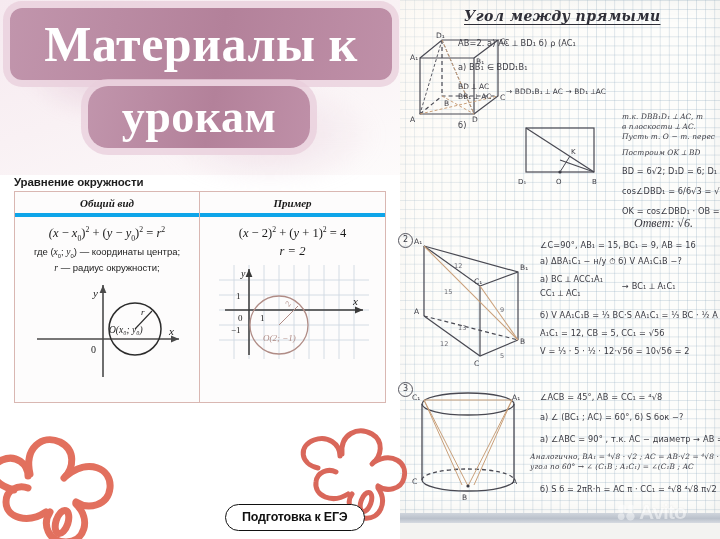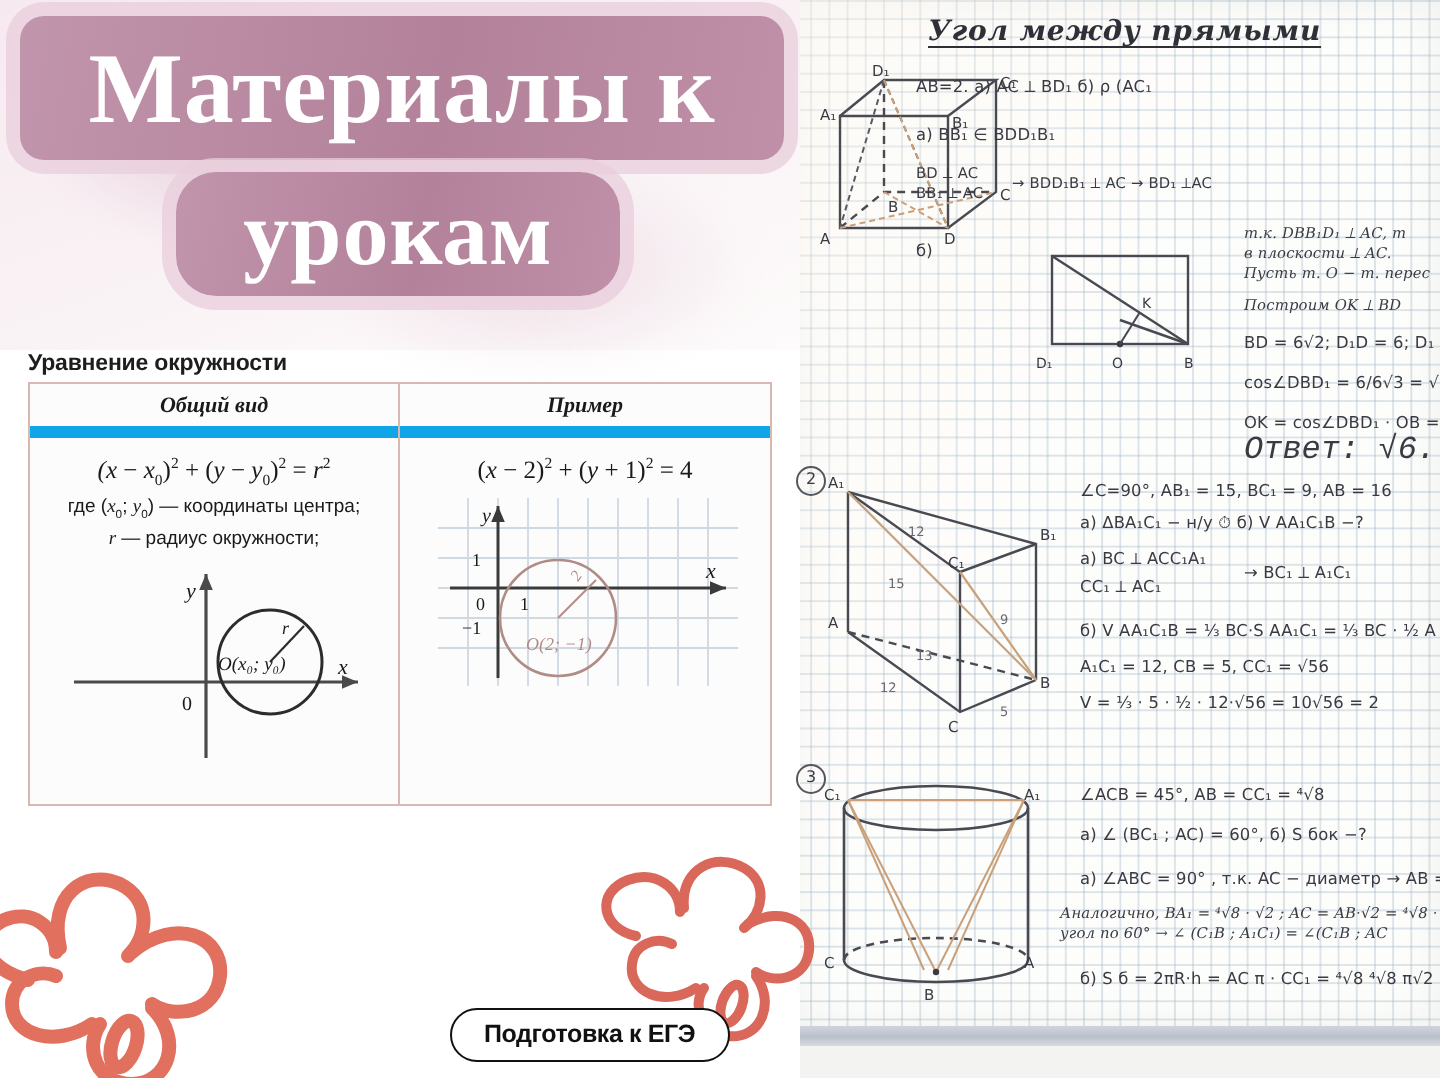--- a/index.html
+++ b/index.html
@@ -87,21 +87,21 @@
     letter-spacing:-.1px;
   }
   .tbl{
     position:absolute;left:14px;top:191px;width:372px;height:212px;
     border:1px solid #d9b7b2;background:#fdfcfc;
     display:flex;box-sizing:border-box;
   }
   .tcol{flex:1 1 50%;box-sizing:border-box;position:relative;}
   .tcol.left{border-right:1px solid #d9b7b2;}
   .thead{
-    height:21px;border-bottom:6px solid #0ea5e9;
+    height:21px;border-bottom:4px solid #0ea5e9;
     display:flex;align-items:center;justify-content:center;
     font-family:"Liberation Serif", serif;font-style:italic;font-weight:700;
     font-size:11px;color:#1a1a1a;
   }
   .tbody{padding-top:5px;text-align:center;}
   .mathline{
     font-family:"Liberation Serif", serif;
     font-size:12.5px;color:#1a1a1a;margin:3px 0;white-space:nowrap;
   }
   .mathline.it{font-style:italic;}
@@ -138,21 +138,21 @@
   }
   .hw-title{
     left:464px;top:8px;font-size:14px;font-weight:700;font-style:italic;
     letter-spacing:.4px;color:#2f2f38;
     font-family:"DejaVu Serif", serif;
     text-decoration:underline;text-underline-offset:3px;
   }
   .hwl{font-size:8.2px;letter-spacing:.1px;line-height:1.25;}
   .hwl.sm{font-size:7.4px;}
   .hwl.cur{font-style:italic;font-family:"DejaVu Serif",serif;}
-  .hw-ans{font-size:16px;font-style:italic;font-family:Liberation Mono, monospace;}
+  .hw-ans{font-size:12px;font-style:italic;font-family:Liberation Serif, serif;margin-left:12px;}
   .circnum{
     position:absolute;width:13px;height:13px;border:1px solid #55555e;
     border-radius:50%;font-size:8px;line-height:11px;text-align:center;
     color:#3a3a42;font-family:"DejaVu Sans",sans-serif;
   }
 
   
   .avito{
     position:absolute;left:617px;top:500px;
     display:flex;align-items:center;gap:3px;
@@ -217,20 +217,21 @@
         </div>
       </div>
     </div>
 
     <div class="tcol">
       <div class="thead">Пример</div>
       <div class="tbody">
         <div class="mathline">
           (<span class="ital">x</span> − 2)<sup>2</sup> + (<span class="ital">y</span> + 1)<sup>2</sup> = 4
         </div>
+        <div class="mathline it"><span class="ital">r</span> = 2</div>
 
         <div class="graphwrap g2">
           <svg width="176" height="100" viewBox="0 0 176 100">
             <rect x="14" y="2" width="150" height="94" fill="#fdfcfc"></rect>
             <g stroke="#cfd9e2" stroke-width="0.9">
               <line x1="29" y1="2" x2="29" y2="96"></line>
                 <line x1="44" y1="2" x2="44" y2="96"></line>
               <line x1="59" y1="2" x2="59" y2="96"></line>
                 <line x1="74" y1="2" x2="74" y2="96"></line>
               <line x1="89" y1="2" x2="89" y2="96"></line>
@@ -424,14 +425,23 @@
     </g>
   </svg>
 
   <div class="hw hwl" style="left:540px;top:392px;">∠ACB = 45°,  AB = CC₁ = ⁴√8</div>
   <div class="hw hwl" style="left:540px;top:412px;">а)  ∠ (BC₁ ; AC) = 60°,         б)  S бок −?</div>
   <div class="hw hwl" style="left:540px;top:434px;">а)   ∠ABC = 90° , т.к. AC − диаметр →   AB = B</div>
   <div class="hw hwl sm cur" style="left:530px;top:452px;">Аналогично, BA₁ = ⁴√8 · √2 ;  AC = AB·√2 = ⁴√8 · √2</div>
   <div class="hw hwl sm cur" style="left:530px;top:462px;">угол  по 60°  →    ∠ (C₁B ; A₁C₁) = ∠(C₁B ; AC</div>
   <div class="hw hwl" style="left:540px;top:484px;">б)   S б = 2πR·h =  AC π · CC₁ = ⁴√8 ⁴√8 π√2 = ⁴√64 ·</div>
 
+  <div class="avito">
+    <svg width="19" height="17" viewBox="0 0 19 17">
+      <circle cx="5" cy="4.5" r="4" fill="#ffffff" opacity=".92"></circle>
+      <circle cx="14" cy="3.6" r="3.1" fill="#ffffff" opacity=".92"></circle>
+      <circle cx="4.2" cy="12.6" r="3.4" fill="#ffffff" opacity=".92"></circle>
+      <circle cx="13.4" cy="12.4" r="4.2" fill="#ffffff" opacity=".92"></circle>
+    </svg>
+    <span class="avito-txt">Avito</span>
+  </div>
 
 </div>
 
 </body></html>

